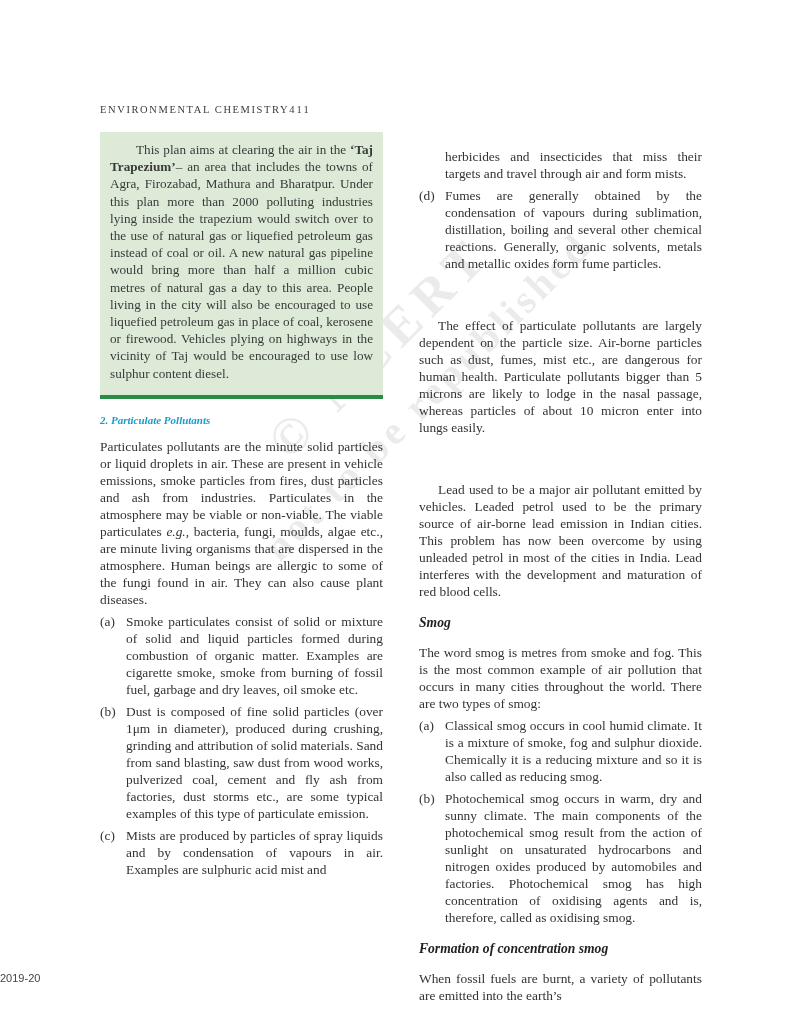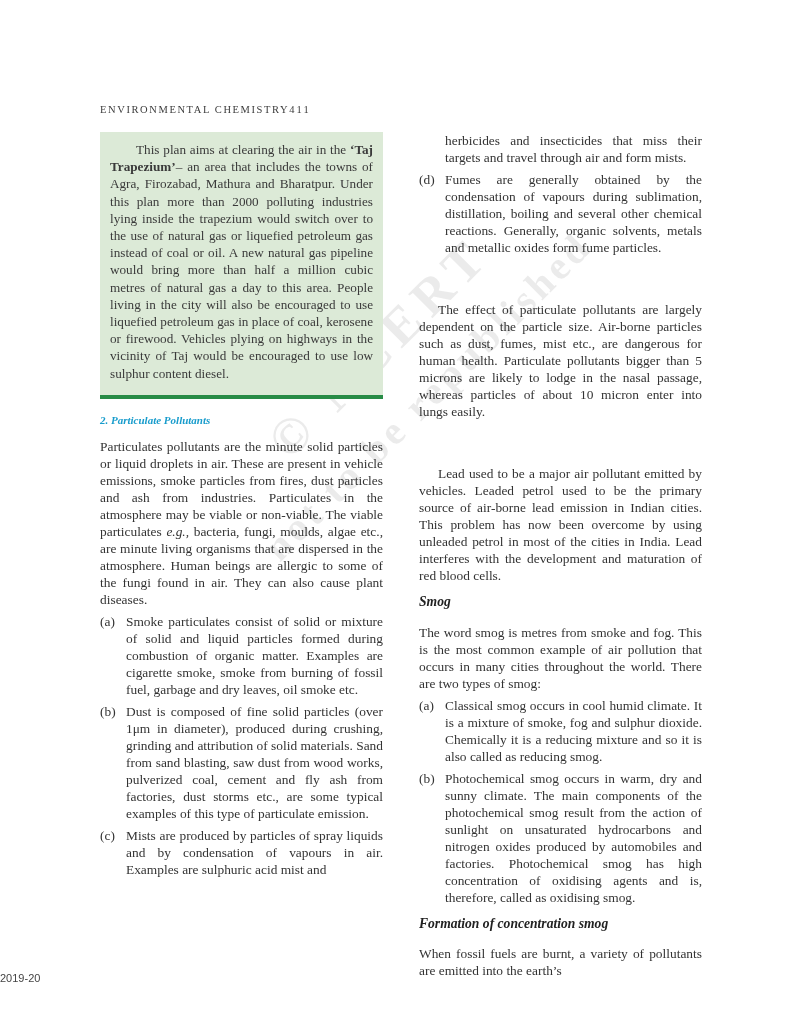--- a/index.html
+++ b/index.html
@@ -61,21 +61,20 @@
   .info-box .box-indent{display:inline-block;width:26px;}
 
   
   .section-heading{
     margin-top:13px;
     font-size:11px;
     font-weight:bold;font-style:italic;
     color:#189ccc;
   }
   .sub-heading{
-    margin-top:9px;
     font-size:13.6px;
     font-weight:bold;font-style:italic;
     color:#222222;
   }
 
   
   .list-item{display:flex;margin-top:5px;}
   .list-item .marker{flex:0 0 26px;}
   .list-item .item-text{flex:1;text-align:justify;}
   .cont-para{padding-left:26px;margin-top:2px;text-align:justify;}
@@ -131,21 +130,21 @@
 
       <div class="list-item">
         <span class="marker">(c)</span>
         <span class="item-text">Mists are produced by particles of spray liquids and by condensation of vapours in air. Examples are sulphuric acid mist and</span>
       </div>
 
     </div>
 
     <div class="col body-text">
 
-      <p class="cont-para" style="margin-top:0;">herbicides and insecticides that miss their targets and travel through air  and form mists.</p>
+      <p class="cont-para" style="margin-top:16px;">herbicides and insecticides that miss their targets and travel through air  and form mists.</p>
 
       <div class="list-item">
         <span class="marker">(d)</span>
         <span class="item-text">Fumes are generally obtained by the condensation of vapours during sublimation, distillation, boiling and several other chemical reactions. Generally, organic solvents, metals and metallic oxides form fume particles.</span>
       </div>
 
       <p class="para indent">The effect of particulate pollutants are largely dependent on the particle size. Air-borne particles such as dust, fumes, mist etc., are dangerous for human health. Particulate pollutants bigger than 5 microns are likely to lodge in the nasal passage, whereas particles of about 10 micron enter into lungs easily.</p>
 
       <p class="para indent">Lead used to be a major air pollutant emitted by vehicles. Leaded petrol used to be the primary source of air-borne lead emission in Indian cities. This problem has now been overcome by using unleaded petrol in most of the cities in India. Lead interferes with the development and maturation of red blood cells.</p>
 

